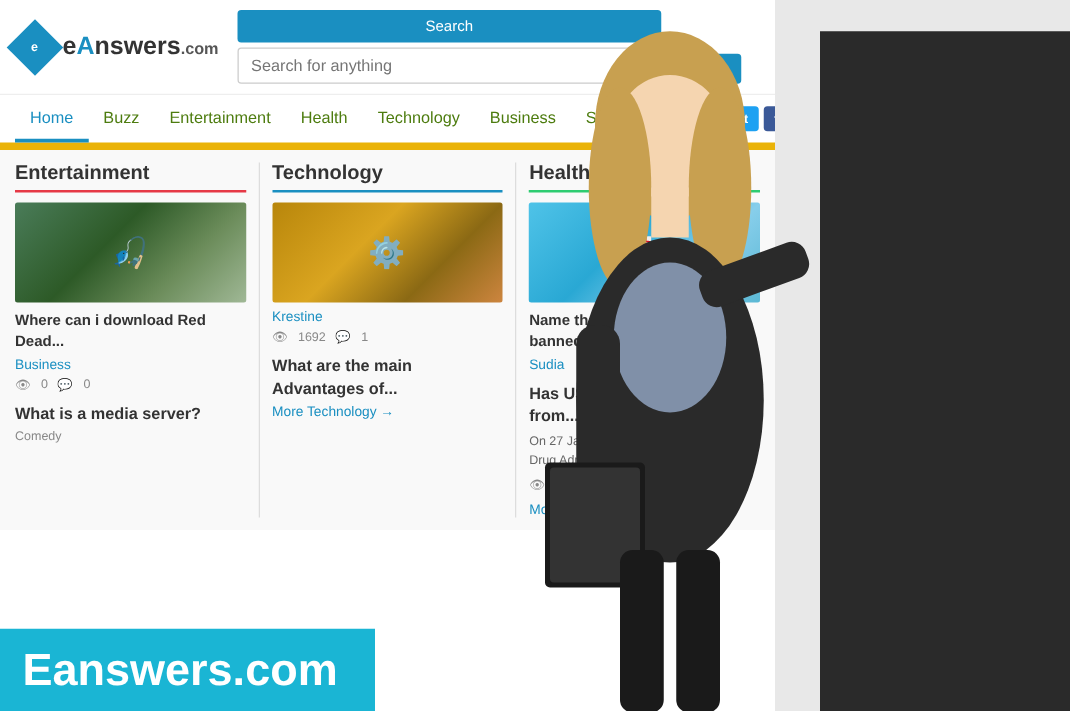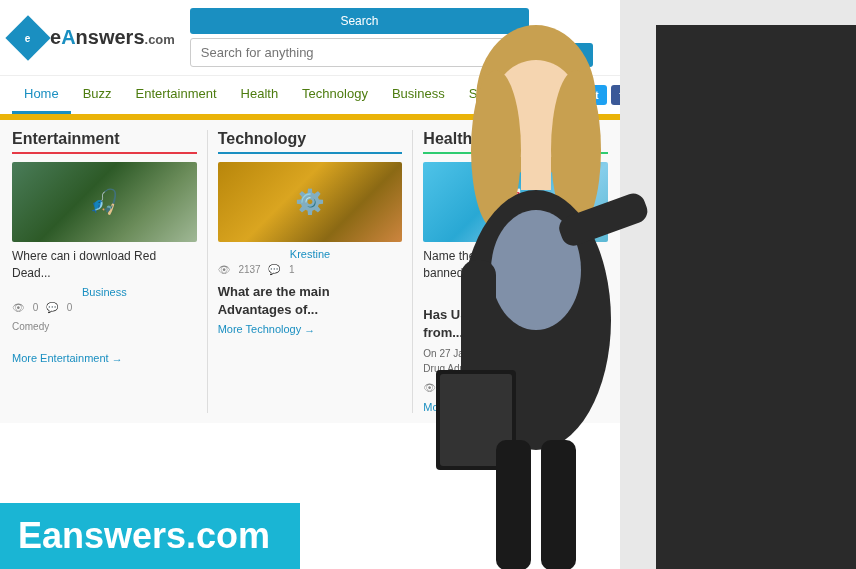--- a/index.html
+++ b/index.html
@@ -213,31 +213,30 @@
     .img-technology {
       background: linear-gradient(135deg, #b8860b 0%, #daa520 40%, #8b6914 70%, #cd853f 100%);
     }
 
     .img-health {
       background: linear-gradient(135deg, #4fc3e8 0%, #29a8d4 40%, #87CEEB 70%, #5bb8d4 100%);
     }
 
     .article-title {
       font-size: 12px;
-      font-weight: normal;
+      font-weight: bold;
       color: #333;
       margin-bottom: 4px;
       line-height: 1.4;
     }
 
     .article-author {
       font-size: 11px;
       color: #1a8fc1;
       margin-bottom: 4px;
-      text-align: center;
     }
 
     .article-meta {
       display: flex;
       align-items: center;
       gap: 8px;
       font-size: 10px;
       color: #888;
       margin-bottom: 8px;
     }
@@ -406,38 +405,38 @@
       <div class="article-title">Where can i download Red Dead...</div>
       <div class="article-author">Business</div>
       <div class="article-meta">
         <span>👁</span>
         <span>0</span>
         <span>💬</span>
         <span>0</span>
       </div>
 
       <div class="article-2">
+        <div class="article-2-title">What is a media server?</div>
         <div class="article-tag">Comedy</div>
       </div>
 
-      <span class="more-link">More Entertainment →</span>
     </div>
 
     <div class="divider-col"></div>
 
     <div class="column col-tech">
       <div class="column-title">Technology</div>
 
       <div class="article-img img-technology">
         <div class="img-figure">⚙️</div>
       </div>
       <div class="article-author">Krestine</div>
       <div class="article-meta">
         <span>👁</span>
-        <span>2137</span>
+        <span>1692</span>
         <span>💬</span>
         <span>1</span>
       </div>
 
       <div class="article-2">
         <div class="article-2-title">What are the main Advantages of...</div>
       </div>
 
       <span class="more-link">More Technology →</span>
     </div>

